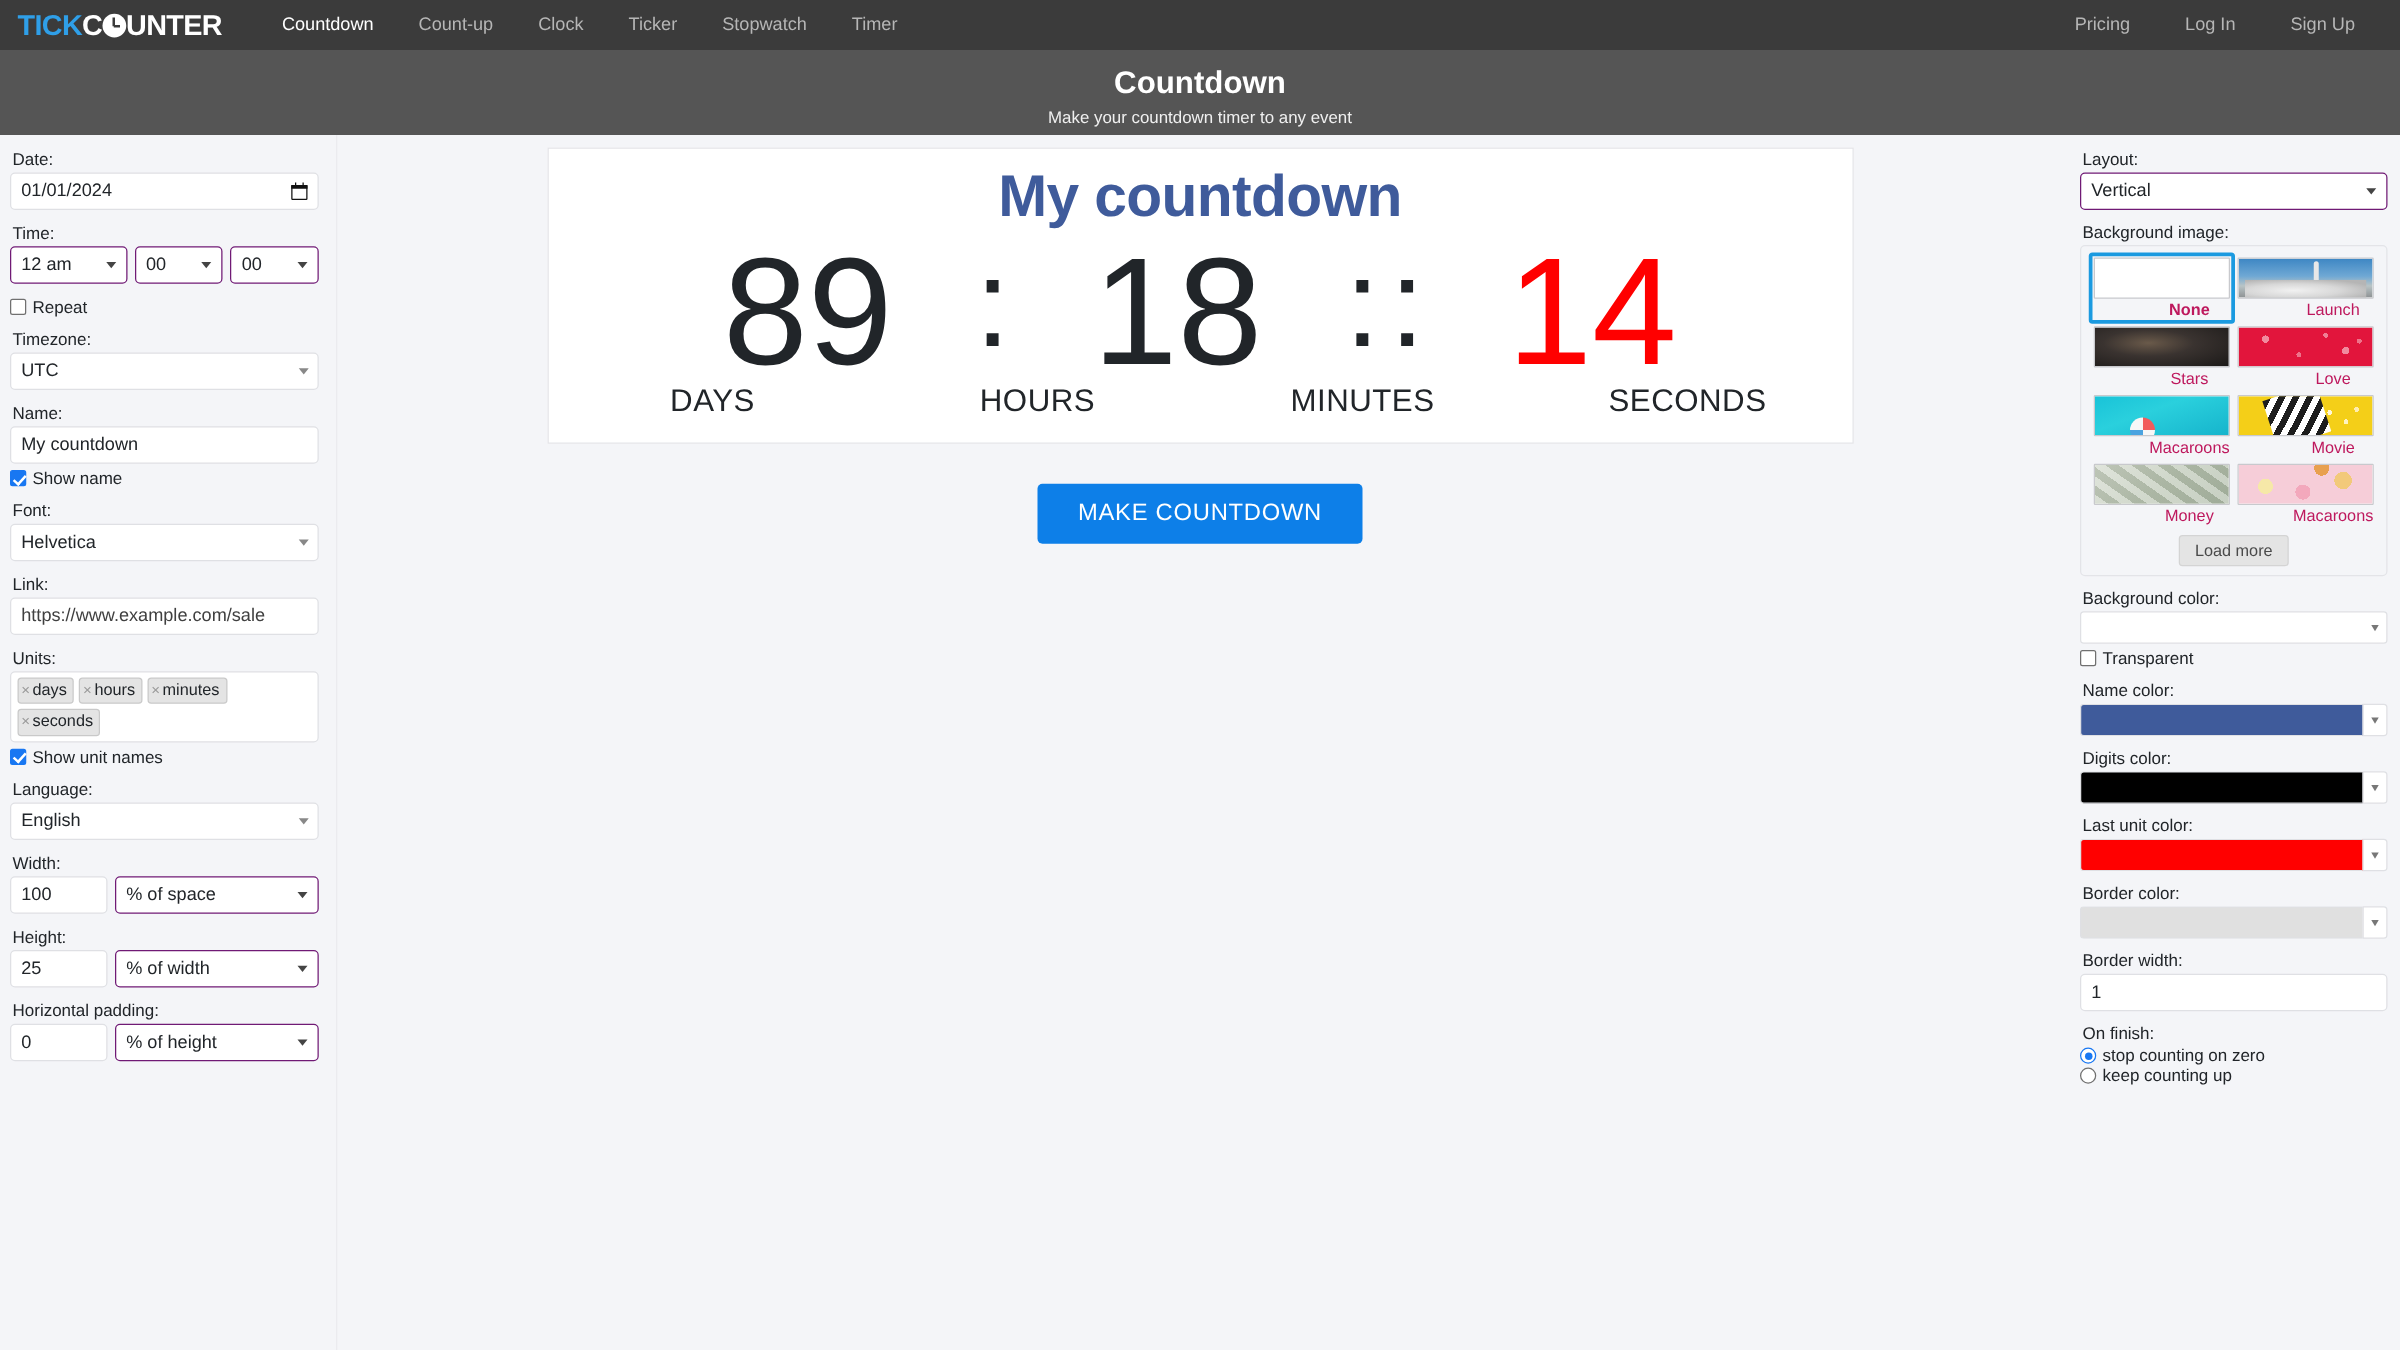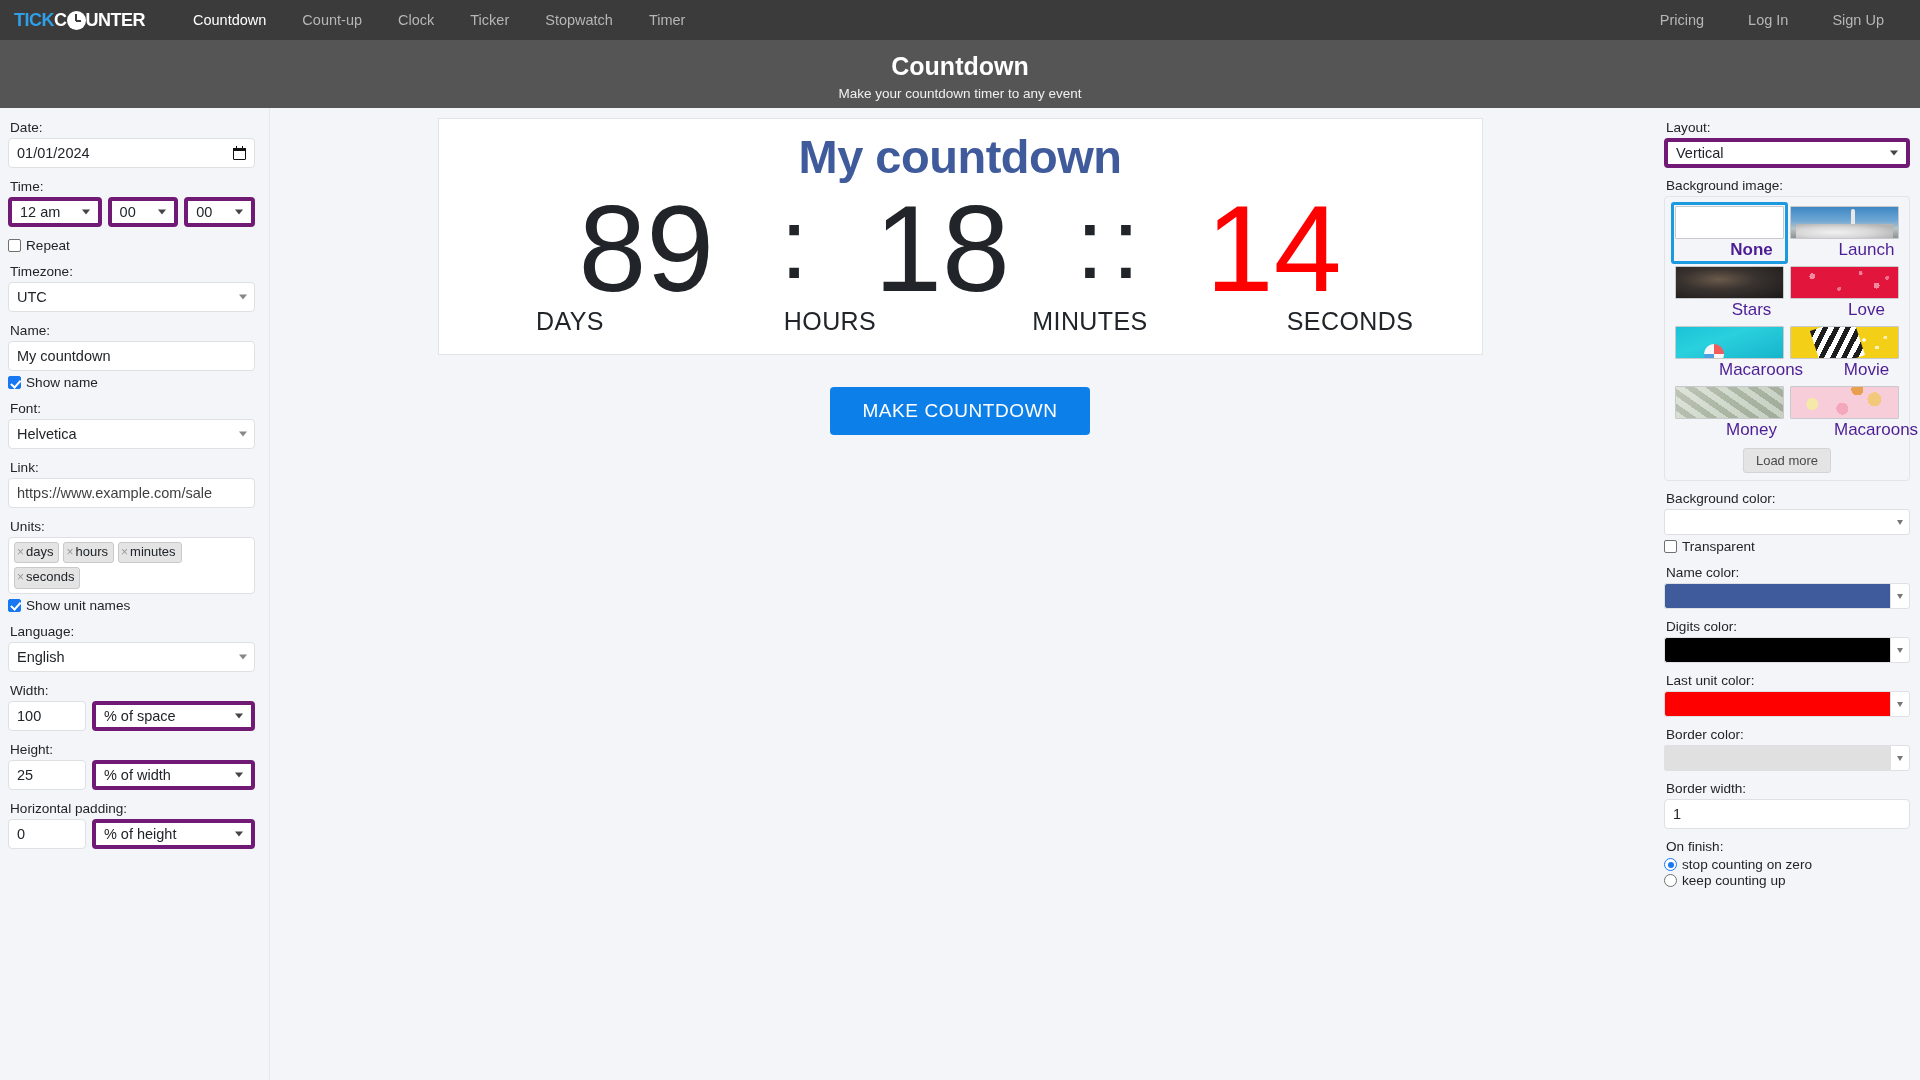--- a/index.html
+++ b/index.html
@@ -10,21 +10,21 @@
     overflow: hidden;
   }
   body { font-size: 14px; color: #212529; }
 
   
   .navbar {
     height: 40px; background: #3b3b3b;
     display: flex; align-items: center;
     padding: 0 14px;
   }
-  .logo { font-size: 18px; font-weight: bold; letter-spacing: -0.5px;
+  .logo { font-size: 23px; font-weight: bold; letter-spacing: -0.5px;
           display: flex; align-items: center; margin-right: 30px; justify-content: space-between; }
   .logo .tick { color: #2f9fe8; }
   .logo .counter { color: #ffffff; display: flex; align-items: center; }
   .clock-o {
     width: 19px; height: 19px; border-radius: 50%;
     background: #fff; position: relative; display: inline-block;
     margin: 0 0px;
   }
   .clock-o::before { content:""; position:absolute; left:8.5px; top:3.5px;
     width:2px; height:7px; background:#3b3b3b; }
@@ -68,21 +68,21 @@
   .fl { font-size: 13.6px; color: #212529; margin: 0 0 3px 2px; display:block; }
   .fgroup { margin-bottom: 11px; }
   .inp {
     width: 100%; height: 30px; border: 1px solid #dfe0e4; border-radius: 4px;
     background: #fff; font-size: 14.5px; color: #212529;
     padding: 0 8px; font-family: "Liberation Sans", sans-serif;
     display: flex; align-items: center;
   }
   .inp.ph { color: #404040; }
   .sel {
-    width: 100%; height: 30px; border: 4px solid #701a75; border-radius: 4px;
+    width: 100%; height: 30px; border: 1px solid #701a75; border-radius: 4px;
     background: #fff; font-size: 14.5px; color: #212529;
     padding: 0 8px; font-family: "Liberation Sans", sans-serif;
     display: flex; align-items: center; position: relative;
   }
   .sel .caret {
     position: absolute; right: 8px; top: 50%; transform: translateY(-50%);
     width: 0; height: 0; border-left: 4px solid transparent;
     border-right: 4px solid transparent; border-top: 5px solid #444;
   }
   .sel2 { 
@@ -169,21 +169,21 @@
   
   .bg-box {
     border: 1px solid #e3e4e8; border-radius: 4px; background: #f4f5f8;
     padding: 6px 7px 7px; display: flex; flex-wrap: wrap;
   }
   .bg-item { width: 50%; padding: 3px; text-align: center; cursor: pointer; }
   .bg-item .thumb {
     width: 100%; height: 33px; border: 1px solid #c8c9cd; border-radius: 1px;
     background: #fff; overflow: hidden;
   }
-  .bg-item .cap { font-size: 17px; margin-top: 1px; color: #4c1d95; margin-left: 44px; }
+  .bg-item .cap { font-size: 13px; margin-top: 1px; color: #be185d; margin-left: 44px; }
   .bg-item.selected {
     outline: 3px solid #1b9ae0; outline-offset: -2px; border-radius: 2px;
   }
   .bg-item.selected .cap { font-weight: bold; }
   .load-more-wrap { width: 100%; text-align: center; margin-top: 5px; }
   .load-more {
     background: #e4e4e4; border: 1px solid #d4d4d4; border-radius: 3px;
     font-size: 13px; padding: 4px 12px; color: #4a4a4a; cursor: pointer;
     font-family: "Liberation Sans", sans-serif;
   }

